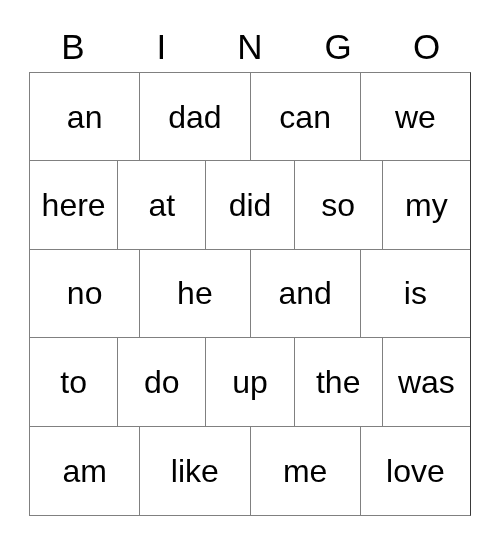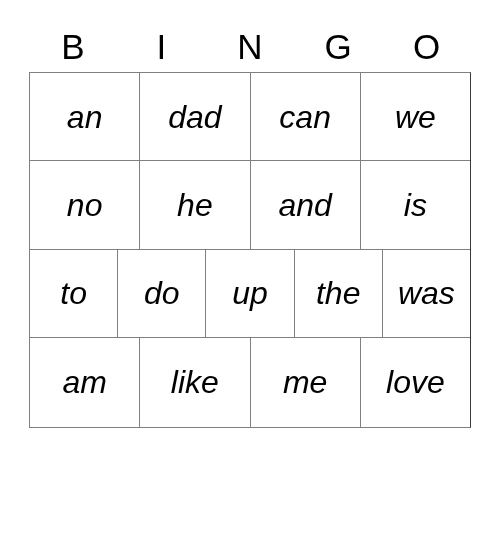--- a/index.html
+++ b/index.html
@@ -47,21 +47,20 @@
     border-left: 1px solid #808080;
     border-right: 1px solid #3a3a3a;
     border-bottom: 1px solid #808080;
     box-sizing: border-box;
     background: #ffffff;
   }
   .grid-row {
     display: flex;
     width: 100%;
     height: 88.4px;
-    font-style: italic;
   }
   .grid-cell {
     flex: 1 1 0;
     min-width: 0;
     box-sizing: border-box;
     border-right: 1px solid #808080;
     border-bottom: 1px solid #808080;
     display: flex;
     align-items: center;
     justify-content: center;
@@ -95,20 +94,27 @@
 
   <div class="grid">
 
     <div class="grid-row">
       <div class="grid-cell">an</div>
       <div class="grid-cell">dad</div>
       <div class="grid-cell">can</div>
       <div class="grid-cell">we</div>
     </div>
 
+    <div class="grid-row">
+      <div class="grid-cell">here</div>
+      <div class="grid-cell">at</div>
+      <div class="grid-cell">did</div>
+      <div class="grid-cell">so</div>
+      <div class="grid-cell">my</div>
+    </div>
 
     <div class="grid-row">
       <div class="grid-cell">no</div>
       <div class="grid-cell">he</div>
       <div class="grid-cell">and</div>
       <div class="grid-cell">is</div>
     </div>
 
     <div class="grid-row">
       <div class="grid-cell">to</div>

